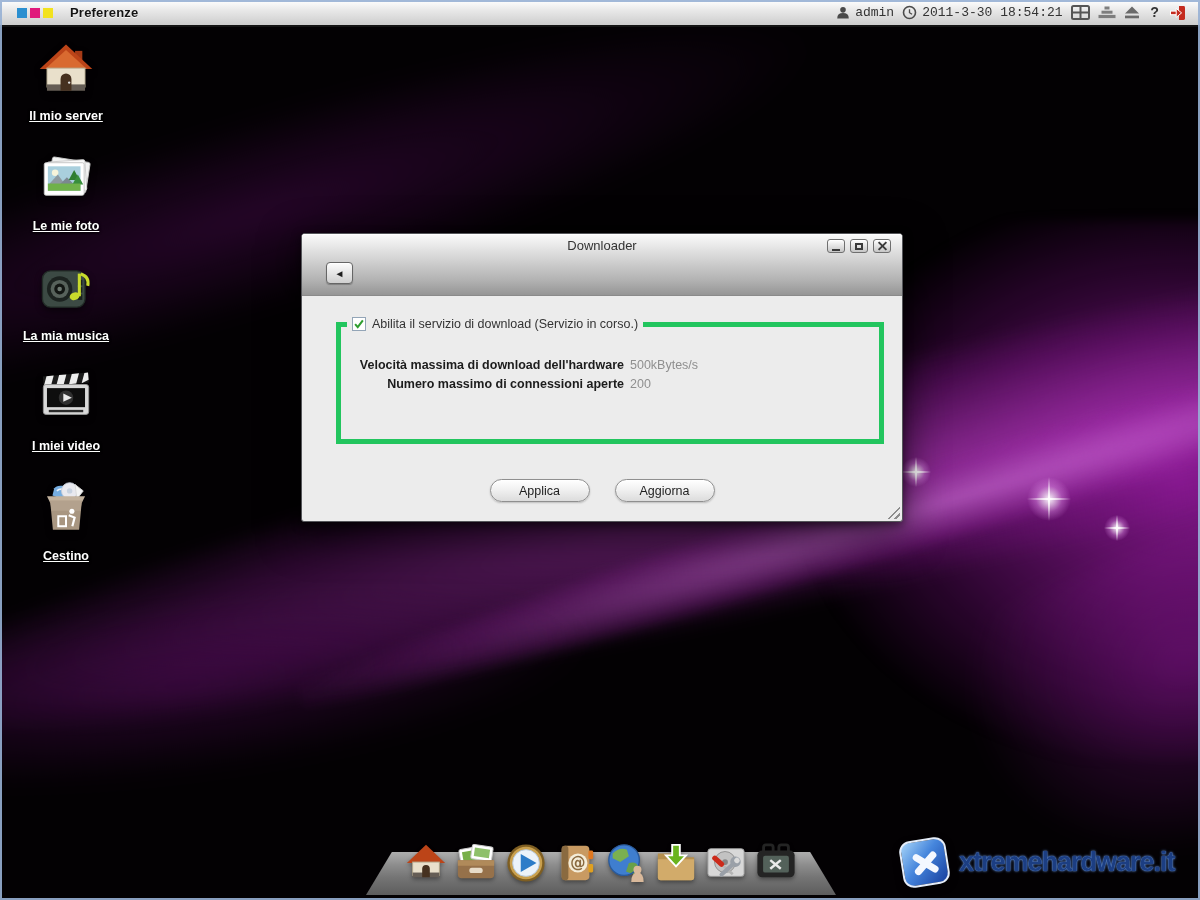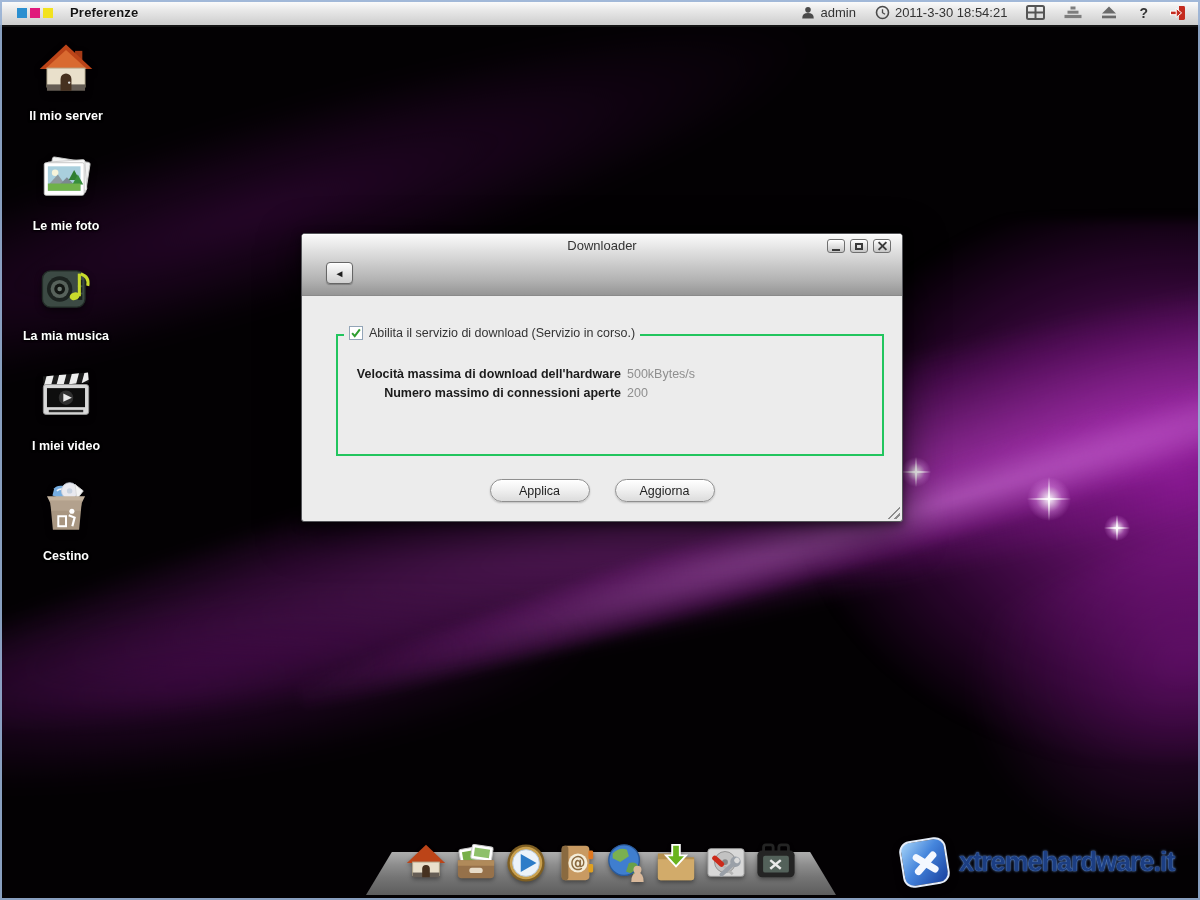--- a/index.html
+++ b/index.html
@@ -45,31 +45,31 @@
   
   .topbar { position:absolute; top:0; left:0; right:0; height:27px; z-index:500;
     background:linear-gradient(#ffffff, #e9e9e9 40%, #cdcdcd);
     border-bottom:2px solid #131313;
     display:flex; align-items:center; font-size:13px; color:#333; }
   .logo-squares { display:flex; gap:3px; margin-left:17px; }
   .logo-squares span { width:10px; height:10px; display:block; }
   .sq-blue { background:#2b8fd0; } .sq-magenta { background:#e01a7c; } .sq-yellow { background:#f2e21e; }
   .topbar-title { margin-left:17px; font-weight:bold; color:#141414;
     text-shadow:0 1px 0 rgba(255,255,255,.85); letter-spacing:.2px; }
-  .topbar-right { margin-left:auto; display:flex; align-items:center; gap:19px; margin-right:13px; }
+  .topbar-right { margin-left:auto; display:flex; align-items:center; gap:8px; margin-right:13px;font-family:Liberation Mono, monospace; }
   .tb-group { display:flex; align-items:center; gap:5px; }
   .tb-help { font-weight:bold; font-size:14px; color:#333; padding:0 3px; }
   .tb-ico { display:flex; align-items:center; }
 
   
   .dicon { position:absolute; left:21px; width:90px; text-align:center; z-index:20; cursor:default; }
   .dicon svg { width:58px; height:58px; display:block; margin:0 auto;
     filter:drop-shadow(0 3px 3px rgba(0,0,0,.55)); }
   .dicon-label { display:block; margin-top:11px; font-size:12.5px; font-weight:bold; color:#fff;
-    text-shadow:0 1px 2px #000, 0 0 3px #000; }
+    text-shadow:0 1px 2px #000, 0 0 3px #000;text-decoration:underline; }
 
   
   .window { position:absolute; left:301px; top:233px; width:602px; height:289px; z-index:300;
     background:#ececec; border:1px solid #55565a; border-radius:4px 4px 3px 3px;
     box-shadow:0 12px 42px rgba(0,0,0,.65), 0 3px 10px rgba(0,0,0,.5); }
   .win-header { position:relative; height:62px; border-radius:3px 3px 0 0;
     background:linear-gradient(#fbfbfb, #dedede 30%, #b3b3b3 75%, #959595);
     border-bottom:1px solid #8a8a8a; box-shadow:inset 0 1px 0 #fff; }
   .win-title { position:absolute; top:4px; left:0; width:100%; text-align:center;
     font-size:13px; color:#333; }
@@ -83,22 +83,22 @@
   .ico-close::before, .ico-close::after { content:""; position:absolute; left:-1px; top:3.5px;
     width:11px; height:2px; background:#3a3a3a; }
   .ico-close::before { transform:rotate(45deg); }
   .ico-close::after { transform:rotate(-45deg); }
   .back-btn { position:absolute; left:24px; top:28px; width:27px; height:22px;
     border:1px solid #666; border-radius:4px;
     background:linear-gradient(#fdfdfd, #cfcfcf); color:#1e1e1e; font-size:10px;
     display:flex; align-items:center; justify-content:center;
     box-shadow:inset 0 1px 0 #fff, 0 1px 1px rgba(0,0,0,.25); cursor:pointer; }
 
-  .fieldset { position:absolute; left:34px; top:100px; width:548px; height:122px;
-    border:2px solid #22c55e; }
+  .fieldset { position:absolute; left:34px; top:88px; width:548px; height:122px;
+    border:5px solid #22c55e; }
   .legend { position:absolute; top:-10px; left:6px; background:#ececec; padding:0 5px;
     display:flex; align-items:center; gap:6px; font-size:12.5px; color:#333; white-space:nowrap; }
   .checkbox { width:14px; height:14px; background:#fff; border:1px solid #93a5b7;
     display:flex; align-items:center; justify-content:center; cursor:pointer; }
   .checkbox svg { width:12px; height:12px; }
   .rows { padding-top:28px; }
   .row { display:flex; align-items:center; height:19.5px; font-size:12.5px; }
   .row-label { width:283px; text-align:right; font-weight:bold; color:#1c1c1c; white-space:nowrap; }
   .row-value { margin-left:6px; color:#8f8f8f; }
 

